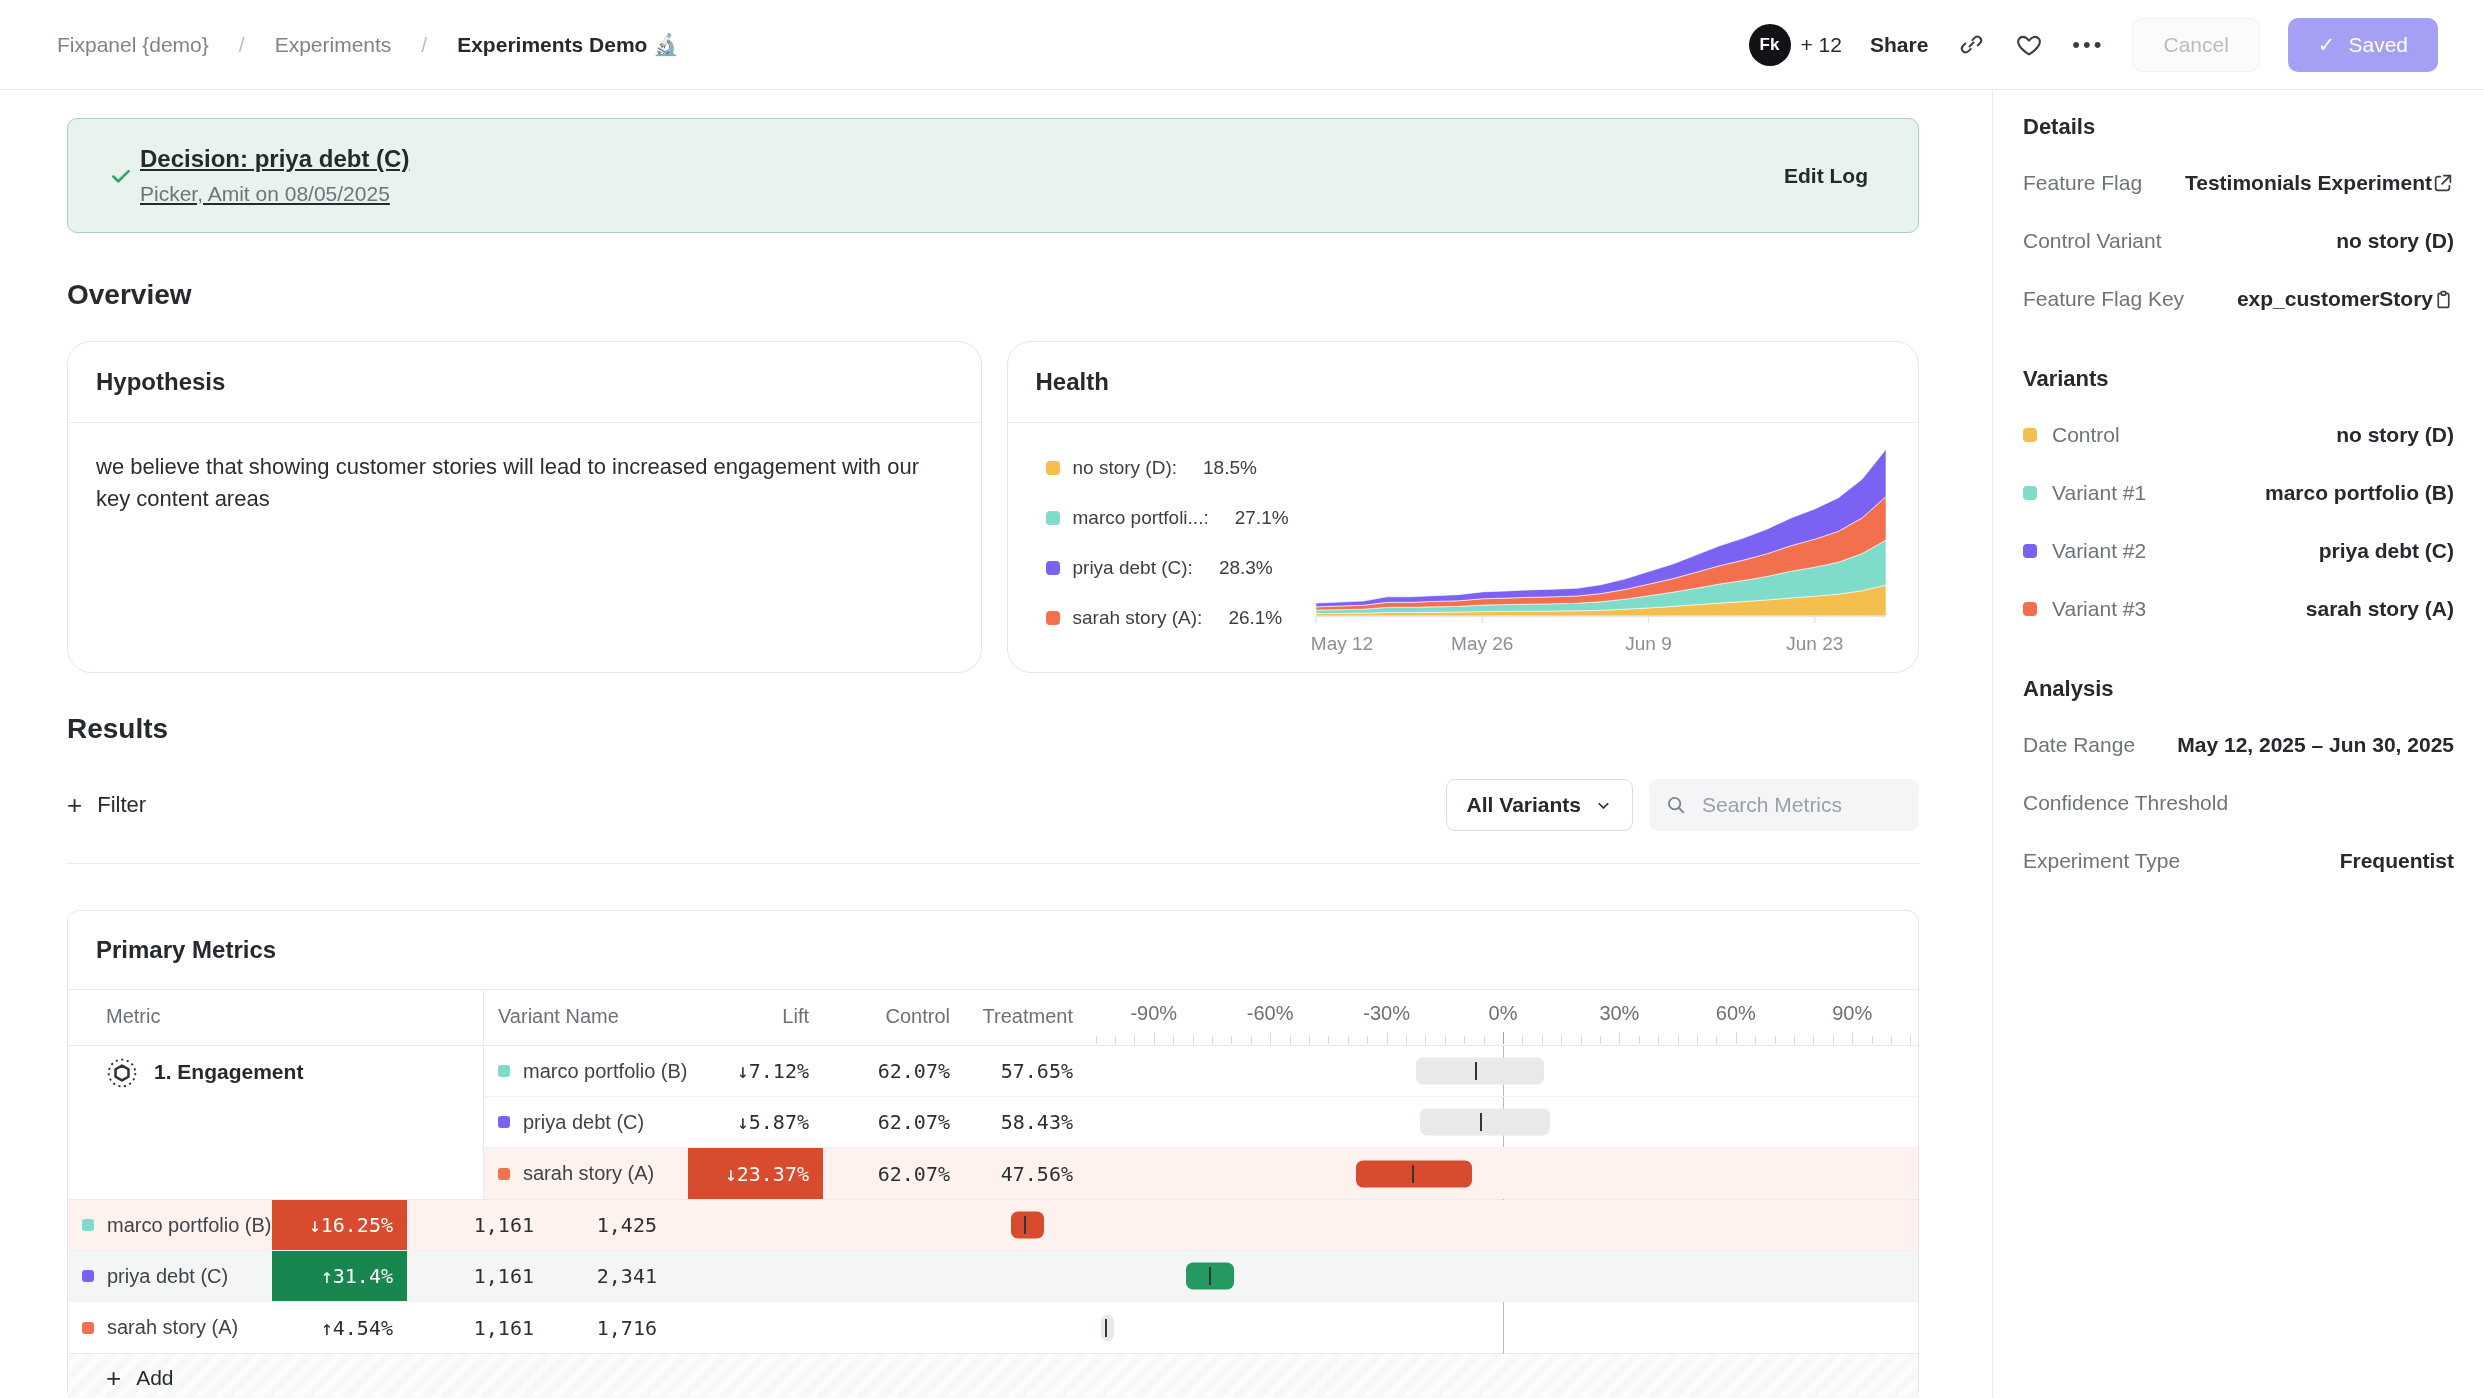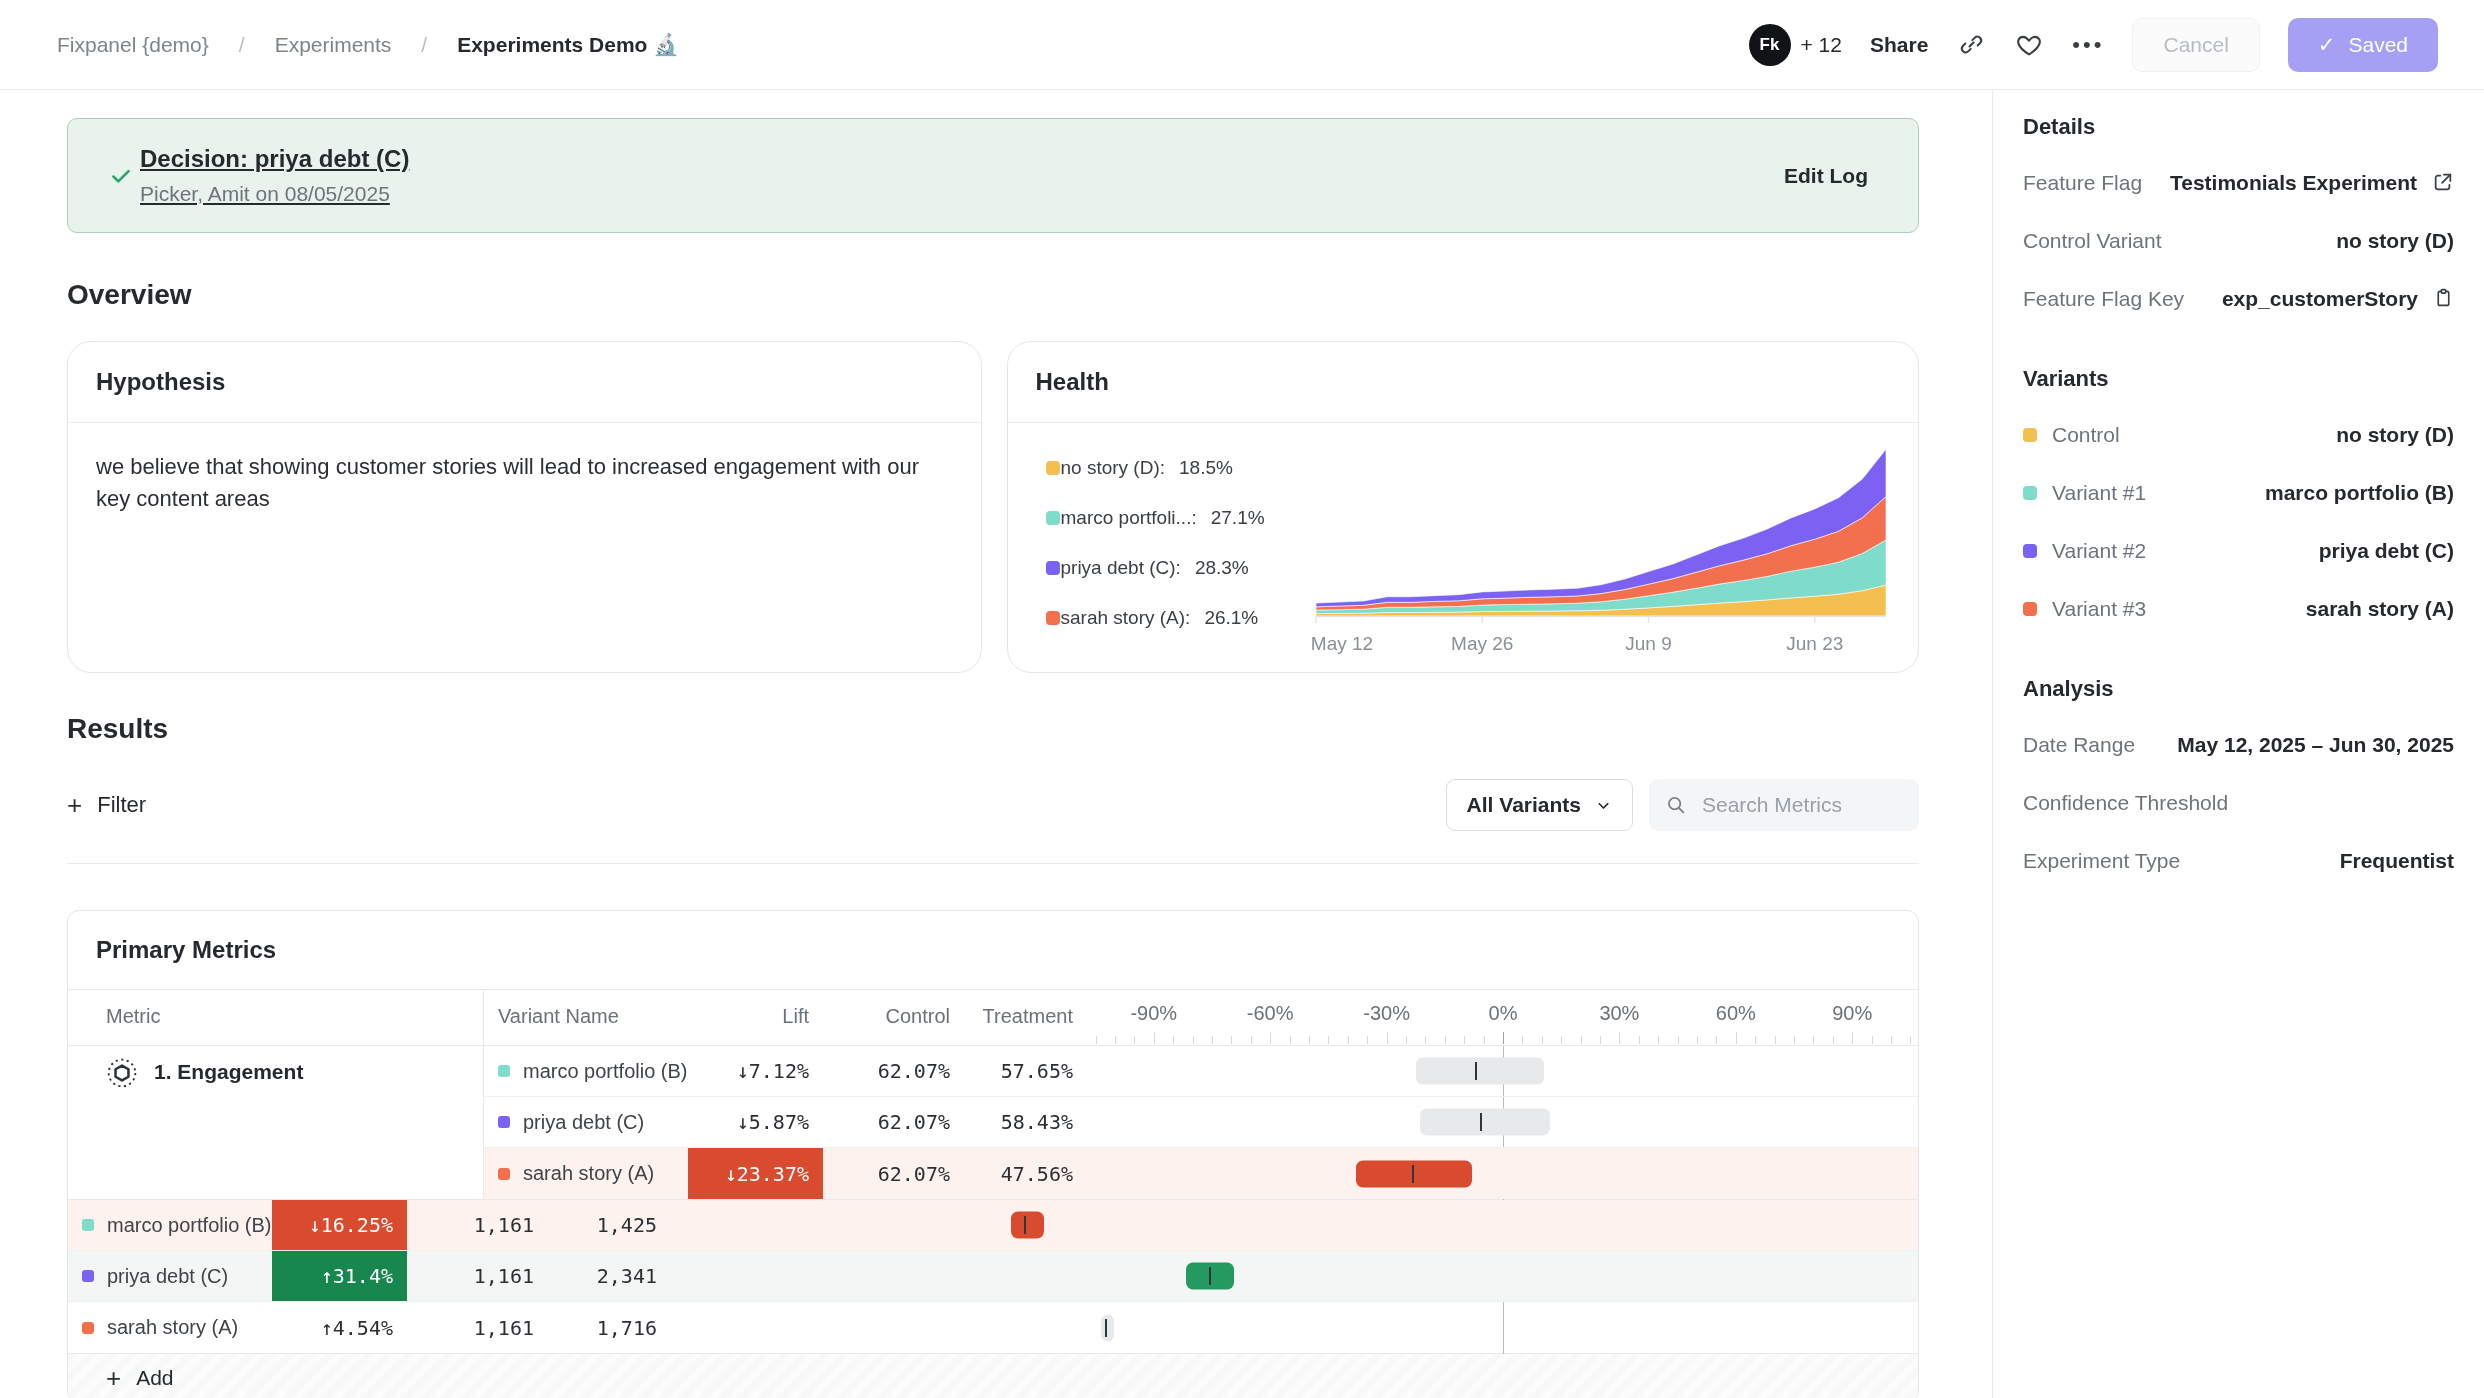--- a/index.html
+++ b/index.html
@@ -48,21 +48,21 @@
   
   .cards { display:flex; gap:25px; }
   .card { border:1px solid #e4e6e9; border-radius:24px; background:#fff; overflow:hidden; }
   .card-hyp { width:915px; height:332px; }
   .card-health { width:913px; height:332px; }
   .card-head { padding:26px 28px; border-bottom:1px solid #ecedef; font-size:24px; font-weight:700; }
   .hyp-body { padding:28px; font-size:22px; line-height:1.45; color:#2b2f33; max-width:900px; }
 
   .health-body { display:flex; padding:0 24px; }
   .legend { width:300px; padding:34px 0 0 14px; }
-  .legend-item { display:flex; align-items:center; gap:1px; margin-bottom:28px;
+  .legend-item { display:flex; align-items:center; gap:13px; margin-bottom:28px;
                  font-size:19px; color:#3b4045; }
   .swatch { width:14px; height:14px; border-radius:4px; flex:none; }
   .legend-val { font-weight:400; margin-left:13px; }
 
   
   .filter-row { display:flex; align-items:center; justify-content:space-between; margin-top:34px; }
   .btn-filter { display:flex; align-items:center; gap:15px; font-size:22px; cursor:pointer; }
   .plus { font-size:26px; line-height:22px; color:#2b2f33; }
   .right-controls { display:flex; gap:16px; }
   .dd { height:52px; border:1px solid #d9dce0; border-radius:9px; background:#fff;
@@ -117,21 +117,21 @@
   .add-row { height:48px; display:flex; align-items:center; gap:15px; padding-left:38px;
              font-size:21px; cursor:pointer;
              background:repeating-linear-gradient(135deg,#f7f8f8 0 7px,#fcfcfc 7px 14px); }
 
   
   .sb-section { margin-bottom:38px; }
   .sb-h { font-size:22px; font-weight:700; margin:0 0 14px; }
   .sb-row { display:flex; justify-content:space-between; align-items:center; height:58px; }
   .sb-label { font-size:21px; color:#6e747b; }
   .sb-left { display:flex; align-items:center; gap:15px; }
-  .sb-value { font-size:21px; font-weight:700; display:flex; gap:15px; text-align:right; }
+  .sb-value { font-size:21px; font-weight:700; display:flex; align-items:center; text-align:right; }
   .sb-icon { color:#3a3f45; cursor:pointer; display:flex; }
 </style>
 </head>
 <body>
 
 <div class="topbar">
   <div class="crumbs">
     <span class="crumb">Fixpanel {demo}</span>
     <span class="crumb-sep">/</span>
     <span class="crumb">Experiments</span>

